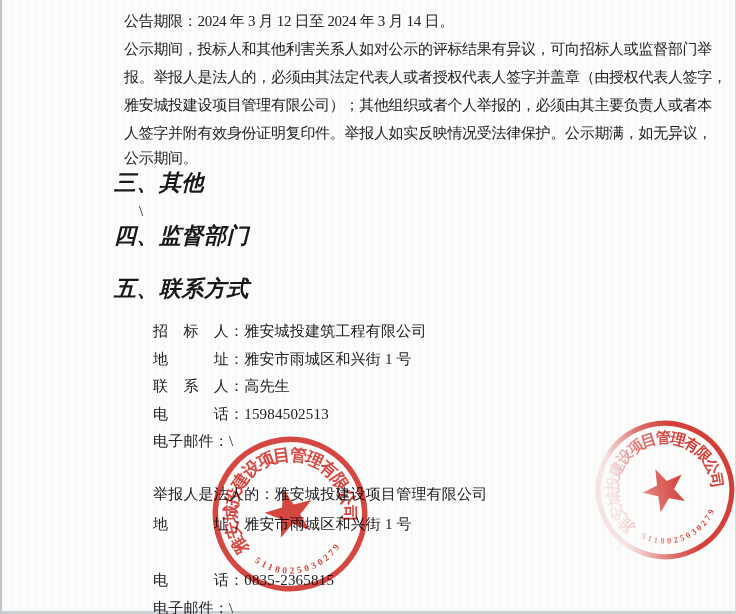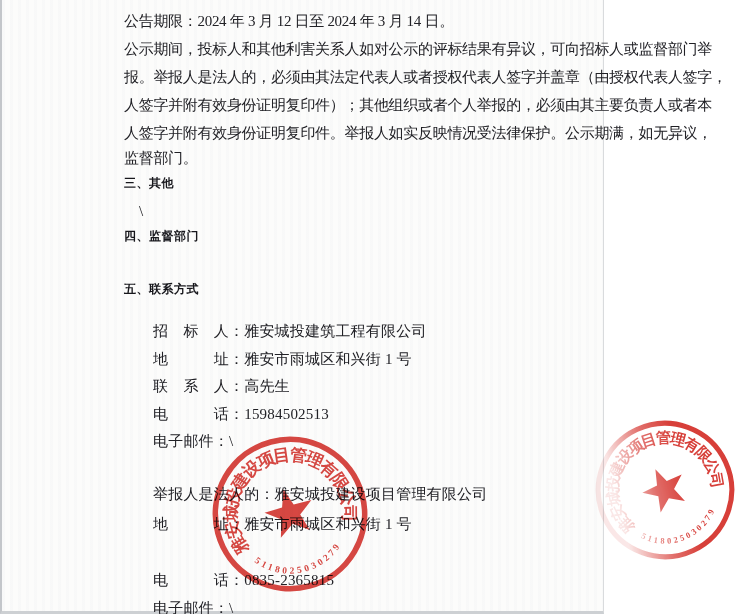--- a/index.html
+++ b/index.html
@@ -2,38 +2,38 @@
 <html><head>
 <meta charset="utf-8">
 <style>
   html,body{margin:0;padding:0;}
   body{
     width:736px;height:614px;overflow:hidden;
     background:#ffffff;
     font-family:"Liberation Serif", serif;
   }
   .page{
-    position:relative;width:604px;height:614px;box-sizing:border-box;
+    position:relative;width:736px;height:614px;box-sizing:border-box;
     background:
       repeating-linear-gradient(90deg, rgba(215,219,226,.10) 0 3px, rgba(255,255,255,0) 3px 8px),
       #fcfcfb;
     border-left:2px solid #c3c6ca;
     border-right:1px solid #d9dbdd;
     border-bottom:3px solid #cdd0d3;
     color:#212126;
   }
   .line{
     position:absolute;left:122px;
     font-size:15px;line-height:16px;letter-spacing:-0.3px;
     white-space:pre;color:#212126;
   }
   .heading{
-    position:absolute;left:122px;
-    font-size:12px;line-height:18px;font-weight:bold;letter-spacing:0.5px;
-    white-space:pre;color:#17171c;
+    position:absolute;left:112px;
+    font-size:22px;line-height:18px;font-weight:bold;letter-spacing:0.5px;
+    white-space:pre;color:#17171c;font-style:italic;
   }
   .indent{left:137px;}
   .crow{
     position:absolute;left:136px;
     font-size:15px;line-height:16px;white-space:pre;
   }
   .crow .lbl{letter-spacing:0.2px;margin-top:44px;}
   .crow .val{letter-spacing:0.2px;margin-top:22px;}
   .seal{
     position:absolute;pointer-events:none;
@@ -52,23 +52,23 @@
   .seal text{font-family:"Liberation Serif", serif;font-weight:bold;}
 </style>
 </head>
 <body>
 
 <div class="page">
 
   <div class="line" style="top:13px">公告期限：2024 年 3 月 12 日至 2024 年 3 月 14 日。</div>
   <div class="line" style="top:69px">报。举报人是法人的，必须由其法定代表人或者授权代表人签字并盖章（由授权代表人签字，</div>
   <div class="line" style="top:41px">公示期间，投标人和其他利害关系人如对公示的评标结果有异议，可向招标人或监督部门举</div>
-  <div class="line" style="top:97px">人签字并附有效身份证明复印件）；其他组织或者个人举报的，必须由其主要负责人或者本</div>
+  <div class="line" style="top:97px">雅安城投建设项目管理有限公司）；其他组织或者个人举报的，必须由其主要负责人或者本</div>
   <div class="line" style="top:125px">人签字并附有效身份证明复印件。举报人如实反映情况受法律保护。公示期满，如无异议，</div>
-  <div class="line" style="top:150px">监督部门。</div>
+  <div class="line" style="top:150px">公示期间。</div>
 
   <div class="heading" style="top:174px">三、其他</div>
   <div class="line indent" style="top:203px">\</div>
 
   <div class="heading" style="top:227px">四、监督部门</div>
 
   <div class="heading" style="top:280px">五、联系方式</div>
 
   <div class="crow" style="top:307px">
     <span class="lbl">招　标　人：</span><span class="val">雅安城投建筑工程有限公司</span>

